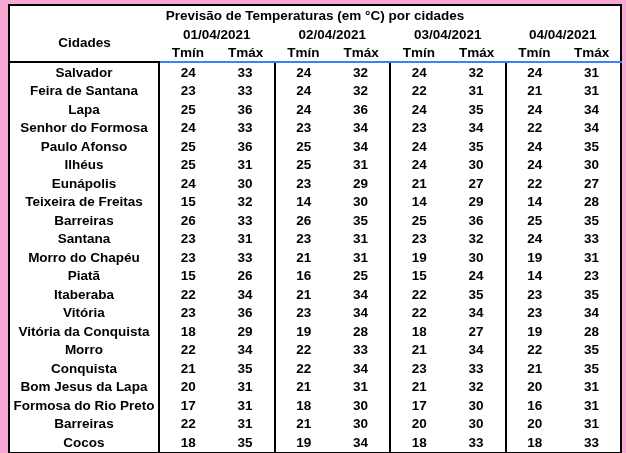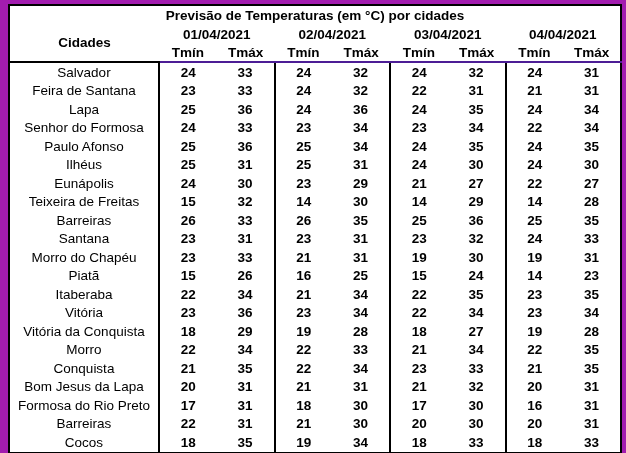--- a/index.html
+++ b/index.html
@@ -5,21 +5,21 @@
   html, body {
     margin: 0;
     padding: 0;
     background: #ffffff;
     font-family: "Liberation Sans", sans-serif;
     color: #000000;
   }
   .page {
     width: 626px;
     height: 453px;
-    background: #a21caf;
+    background: #f9a8d4;
     overflow: hidden;
     box-sizing: border-box;
     padding: 4px 0 0 8px;
   }
   table.forecast {
     border-collapse: collapse;
     table-layout: fixed;
     width: 612px;
     border: 2px solid #000000;
     background: #ffffff;
@@ -40,32 +40,32 @@
     font-weight: bold;
     height: 19px;
   }
   tr.date-row th {
     font-weight: bold;
     height: 19px;
   }
   tr.label-row th {
     font-weight: bold;
     height: 17px;
-    border-bottom: 2px solid #4c1d95;
+    border-bottom: 2px solid #3b82f6;
   }
   th.cities-header {
     font-weight: bold;
     border-bottom: 2px solid #000000;
     text-align: center;
   }
   tbody td {
     height: 18.5px;
   }
   tbody td.city {
-    font-weight: normal;
+    font-weight: bold;
   }
   tbody td.num {
     font-weight: bold;
   }
   tbody td.group-start {
     border-left: 2px solid #000000;
   }
 </style>
 </head>
 <body>

